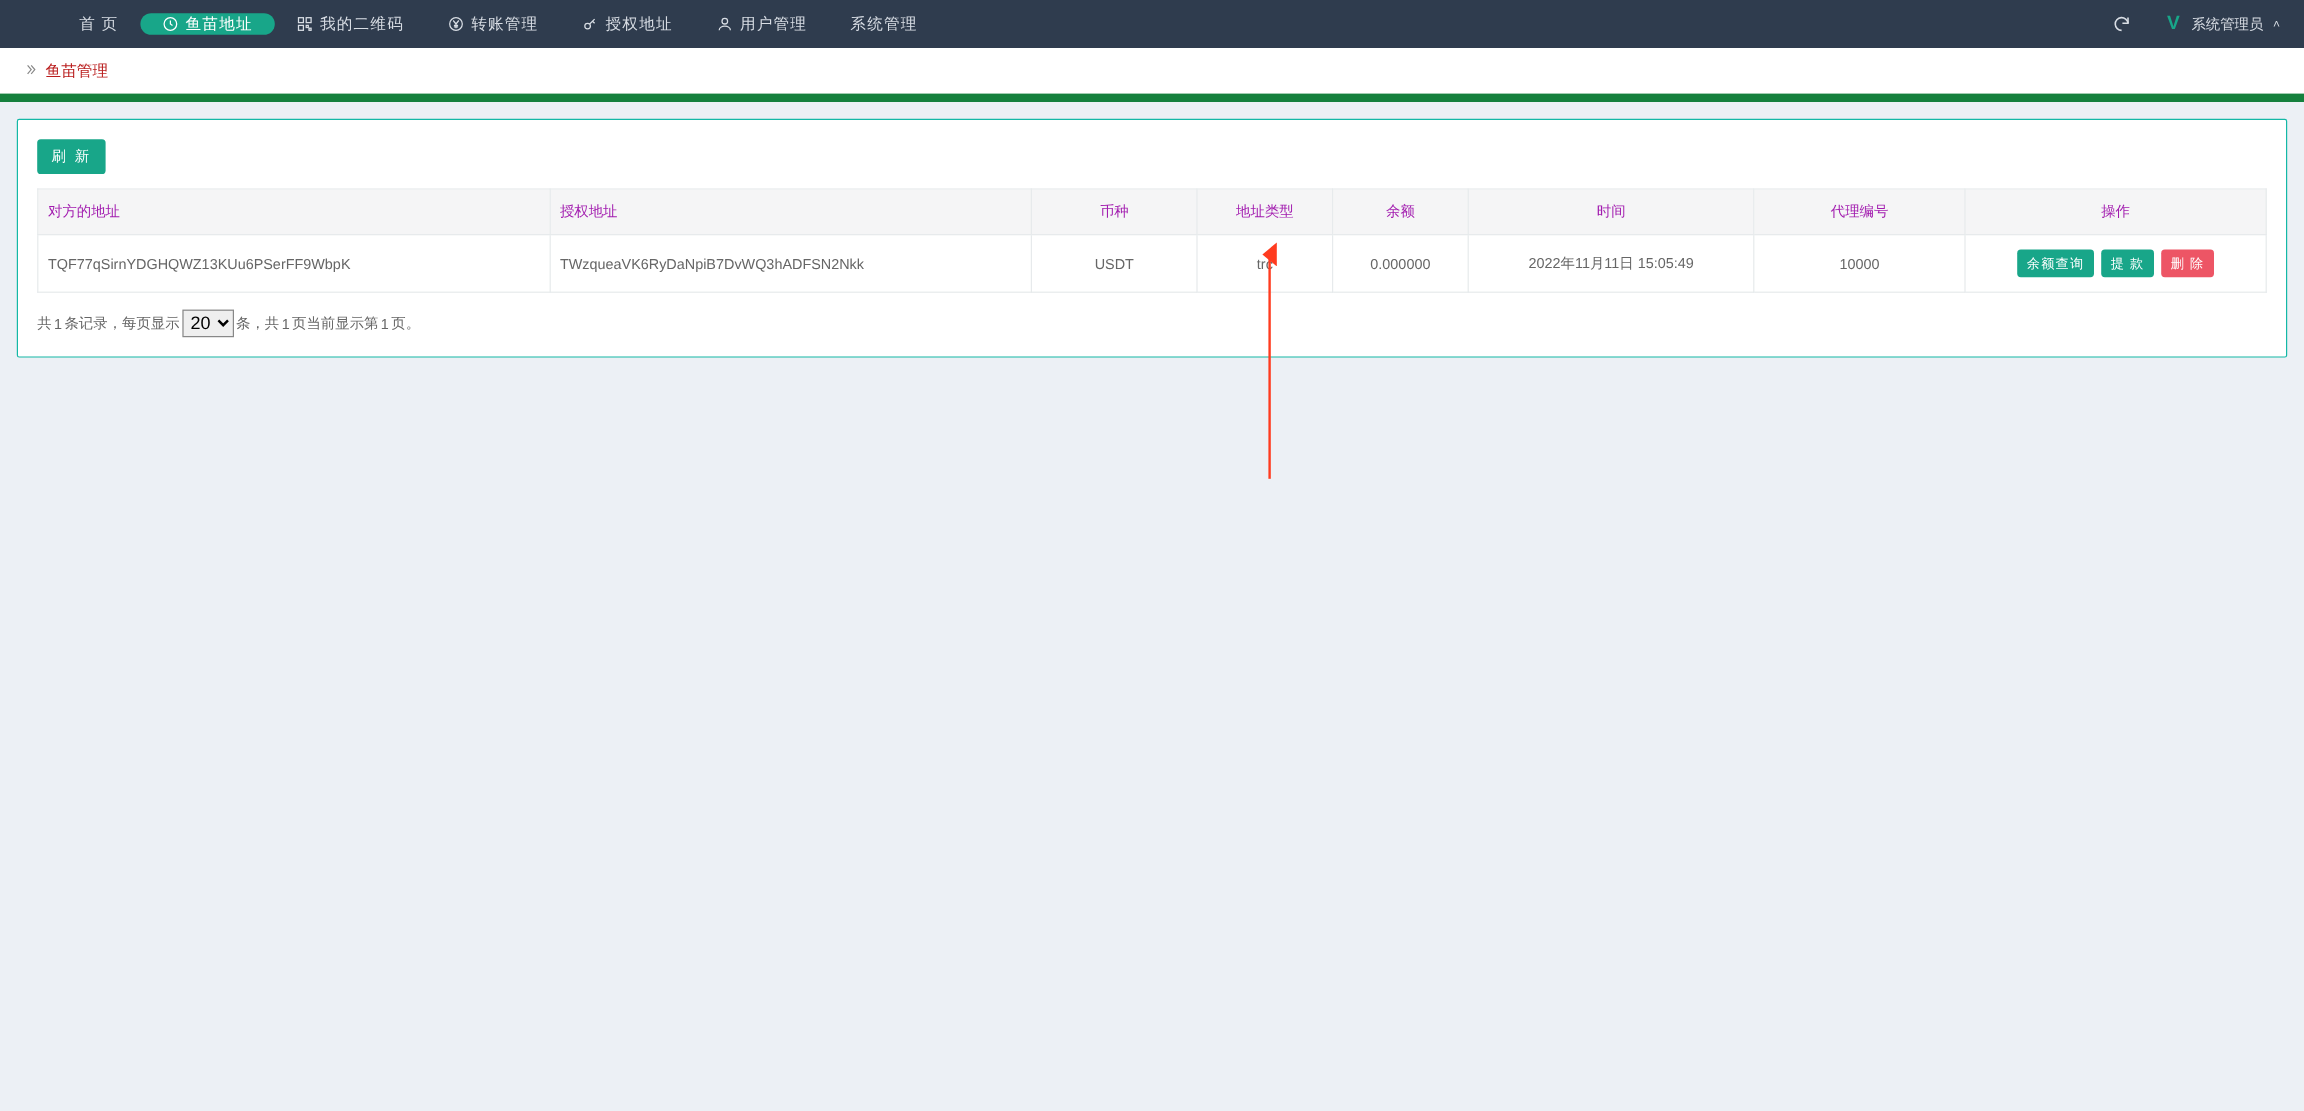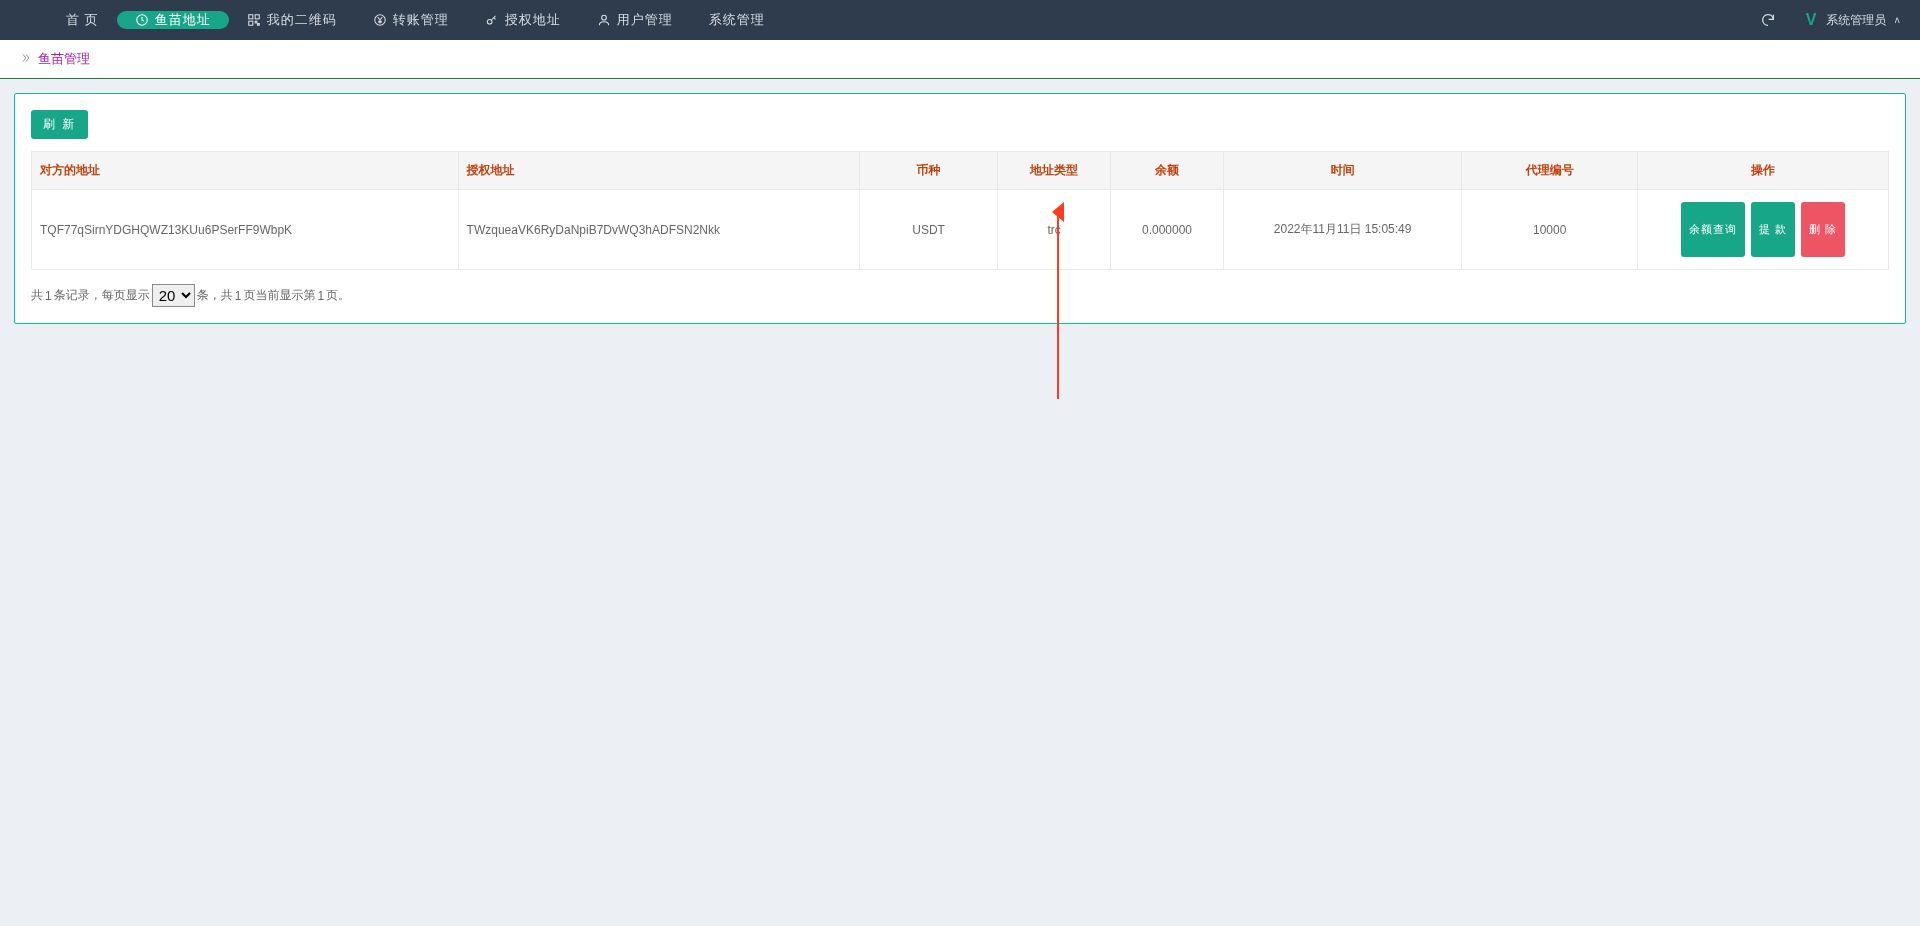--- a/index.html
+++ b/index.html
@@ -44,24 +44,24 @@
   }
   .user-menu .v-badge {
     width:18px; height:18px; display:flex; align-items:center; justify-content:center;
     color:#18a689; font-weight:700; font-size:16px;
   }
   .user-menu .caret { font-size:10px; margin-left:2px; }
 
   
   .breadcrumb-bar {
     background:#fff;
-    border-bottom:1px solid #15803d;
+    border-bottom:7px solid #15803d;
     padding:10px 20px;
     display:flex; align-items:center; gap:6px;
-    color:#a21caf;
+    color:#b91c1c;
     font-size:13px;
   }
   .breadcrumb-bar .bc-icon svg { width:12px; height:12px; stroke:#888; fill:none; stroke-width:2; }
 
   
   .page-wrap { padding:14px; }
   .panel {
     background:#fff;
     border:1px solid #14b8a6;
     border-radius:2px;
@@ -73,35 +73,35 @@
     border:none;
     border-radius:3px;
     font-size:12px;
     padding:6px 12px;
     cursor:pointer;
     color:#fff;
     letter-spacing:2px;
   }
   .btn-success { background:#18a689; }
   .btn-danger  { background:#ed5565; }
-  .btn-sm { padding:20px 8px; font-size:11px; letter-spacing:1px; border-radius:3px; }
+  .btn-sm { padding:4px 8px; font-size:11px; letter-spacing:1px; border-radius:3px; }
 
   
   table.data {
     width:100%;
     border-collapse:collapse;
     margin-top:12px;
     font-size:12px;
   }
   table.data thead th {
     background:#f5f5f6;
     border:1px solid #e7eaec;
     padding:10px 8px;
-    font-weight:700;
-    color:#c2410c;
+    font-weight:400;
+    color:#a21caf;
     text-align:left;
   }
   table.data thead th.center { text-align:center; }
   table.data tbody td {
     border:1px solid #e7eaec;
     padding:12px 8px;
     color:#666;
   }
   table.data tbody td.center { text-align:center; }
   .op-cell { display:flex; gap:6px; justify-content:center; }

